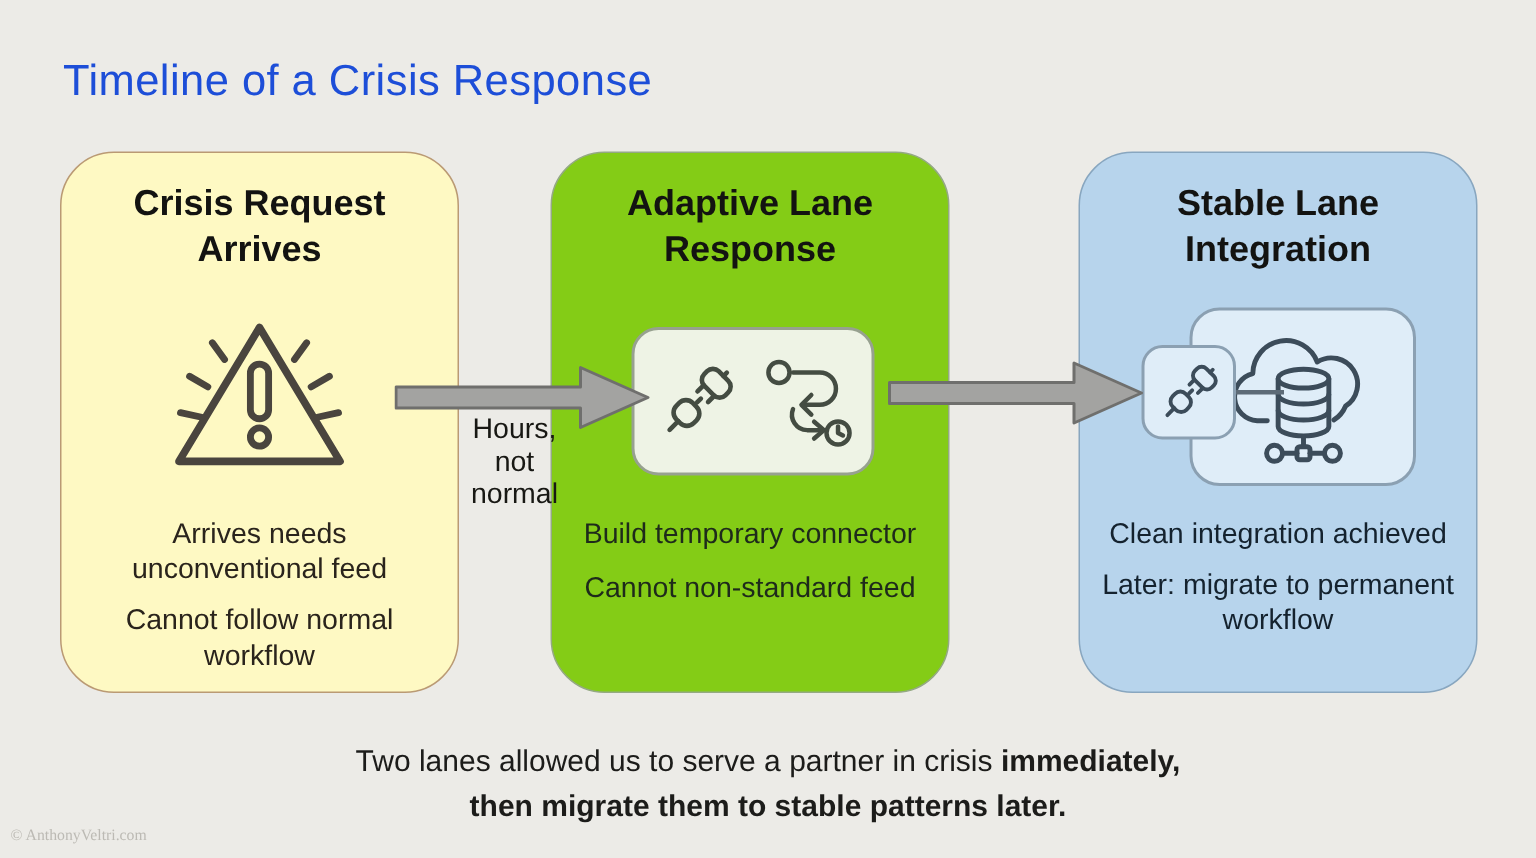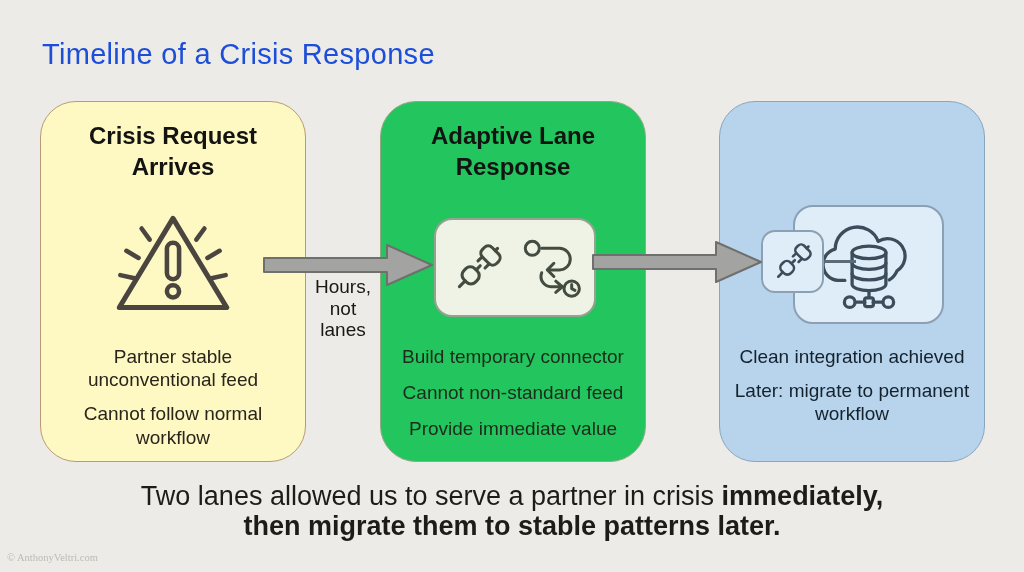--- a/index.html
+++ b/index.html
@@ -10,21 +10,21 @@
   .page-title {
     position:absolute; left:42px; top:38px; margin:0;
     font-size:29px; font-weight:400; color:#1d4ed8; letter-spacing:.3px;
   }
   
   .box {
     position:absolute; top:101px; width:266px; height:361px;
     border-radius:36px; box-sizing:border-box; text-align:center; z-index:1;
   }
   .box-crisis  { left:40px;  background:#fef9c3; border:1.5px solid #BA9A74; }
-  .box-adaptive{ left:380px; background:#22c55e; border:1.5px solid #94A983; }
+  .box-adaptive{ left:367px; background:#84cc16; border:1.5px solid #94A983; }
   .box-stable  { left:719px; background:#B7D4EC; border:1.5px solid #88A6BF; }
   .box h2 {
     margin:18px 14px 0; font-size:24px; line-height:1.3; font-weight:700; color:#131311;
   }
   .body-text { position:absolute; left:12px; right:12px; top:243px; }
   .body-text p { margin:0 0 11px; font-size:19px; line-height:1.22; font-weight:400; }
   .box-crisis  .body-text p { color:#2A241C; }
   .box-adaptive .body-text p { margin-bottom:13px; color:#1E2A1B; }
   .box-stable  .body-text p { color:#14222E; }
   
@@ -54,22 +54,22 @@
   .arrow { position:absolute; z-index:5; }
   .arrow-1 { left:263px; top:243px; }
   .arrow-2 { left:592px; top:240px; }
   
   .gap-label {
     position:absolute; left:304px; top:276px; width:78px; z-index:2;
     text-align:center; font-size:19px; line-height:21.5px; color:#181814;
   }
   
   .caption {
-    position:absolute; left:0; right:0; top:481px; margin:0;
-    text-align:center; font-size:27px; line-height:30px; color:#1C1C1A;
+    position:absolute; left:0; right:0; top:481px; margin:12px;
+    text-align:center; font-size:20px; line-height:30px; color:#1C1C1A;
   }
   .caption .b { font-weight:700; }
   
   .watermark {
     position:absolute; left:7px; top:552px; font-size:10.5px; color:#BCBAB4;font-family:Liberation Serif, serif;
   }
   svg { display:block; }
 </style>
 </head>
 <body>
@@ -89,21 +89,21 @@
           <path d="M44 24 L52 35"></path>
             <path d="M29 46 L41 53"></path>
             <path d="M23 70 L37 73"></path>
           <path d="M106 24 L98 35"></path>
             <path d="M121 46 L109 53"></path>
             <path d="M127 70 L113 73"></path>
         </g>
       </svg>
     </div>
     <div class="body-text">
-      <p>Partner stable unconventional feed</p>
+      <p>Arrives needs unconventional feed</p>
       <p>Cannot follow normal workflow</p>
     </div>
   </section>
 
   <section class="box box-adaptive">
     <h2>Adaptive Lane Response</h2>
     <div class="panel panel-adaptive">
       <span>
         <svg width="58" height="58" viewBox="0 0 64 64" fill="none" stroke="#444C42" stroke-width="3.4" stroke-linecap="round">
           <g transform="rotate(-45 32 32)">
@@ -125,25 +125,25 @@
           <path d="M21 37 A11 11 0 0 0 31 52 H41"></path>
           <path d="M36 46 L43 52 L36 58"></path>
           <circle cx="53" cy="54" r="8.2"></circle>
           <path d="M53 49.5 V54 L56.5 55.8"></path>
         </svg>
       </span>
     </div>
     <div class="body-text">
       <p>Build temporary connector</p>
       <p>Cannot non-standard feed</p>
-      <p>Provide immediate value</p>
     </div>
   </section>
 
   <section class="box box-stable">
+    <h2>Stable Lane Integration</h2>
     <div class="panel panel-stable-big">
       <span>
         <svg width="112" height="112" viewBox="0 0 116 116" fill="none" stroke="#3C4C5A" stroke-width="3.4" stroke-linecap="round" stroke-linejoin="round">
           <path d="M33 74 h-7 a16.5 16.5 0 0 1 -3 -32.5 a23 23 0 0 1 44.5 -8 A16.5 16.5 0 0 1 87 64 q-2.5 6 -8 9.5"></path>
           <path d="M40.5 45 V78 a17.5 6.5 0 0 0 35 0 V45" fill="#DFEDF8"></path>
           <path d="M40.5 56 a17.5 6.5 0 0 0 35 0"></path>
           <path d="M40.5 67 a17.5 6.5 0 0 0 35 0"></path>
           <ellipse cx="58" cy="45" rx="17.5" ry="6.5" fill="#DFEDF8"></ellipse>
           <path d="M58 85 V92"></path>
           <rect x="53.5" y="92" width="9" height="9" rx="2" fill="#DFEDF8"></rect>
@@ -183,21 +183,21 @@
   </div>
   <div class="arrow arrow-2">
     <svg width="172" height="44" viewBox="0 0 172 44">
       <path d="M1 15 H124 V2 L169 22 L124 42 V29 H1 Z" fill="#A3A3A1" stroke="#6F6F6D" stroke-width="2" stroke-linejoin="round"></path>
     </svg>
   </div>
 
   <div class="gap-label">
     <div>Hours,</div>
     <div>not</div>
-    <div>lanes</div>
+    <div>normal</div>
   </div>
 
   <p class="caption">
     <span>Two lanes allowed us to serve a partner in crisis </span><span class="b">immediately,</span><br>
     <span class="b">then migrate them to stable patterns later.</span>
   </p>
 
   <div class="watermark">© AnthonyVeltri.com</div>
 
 </div>

